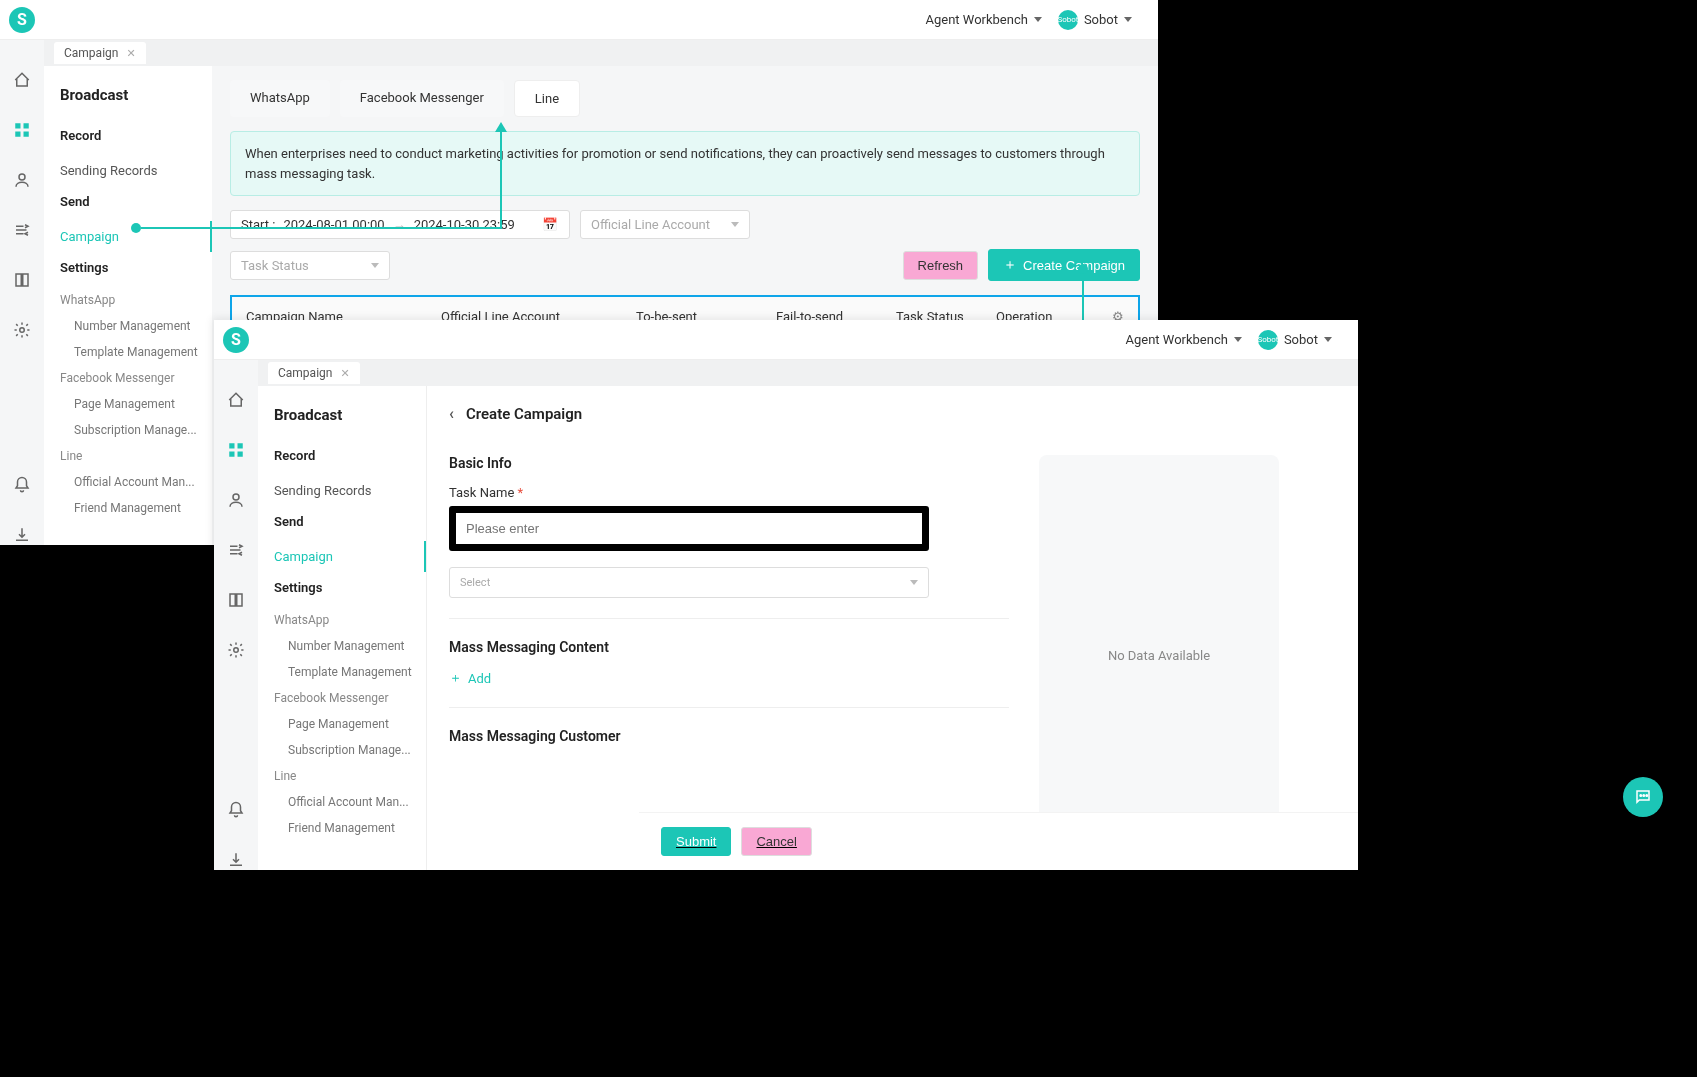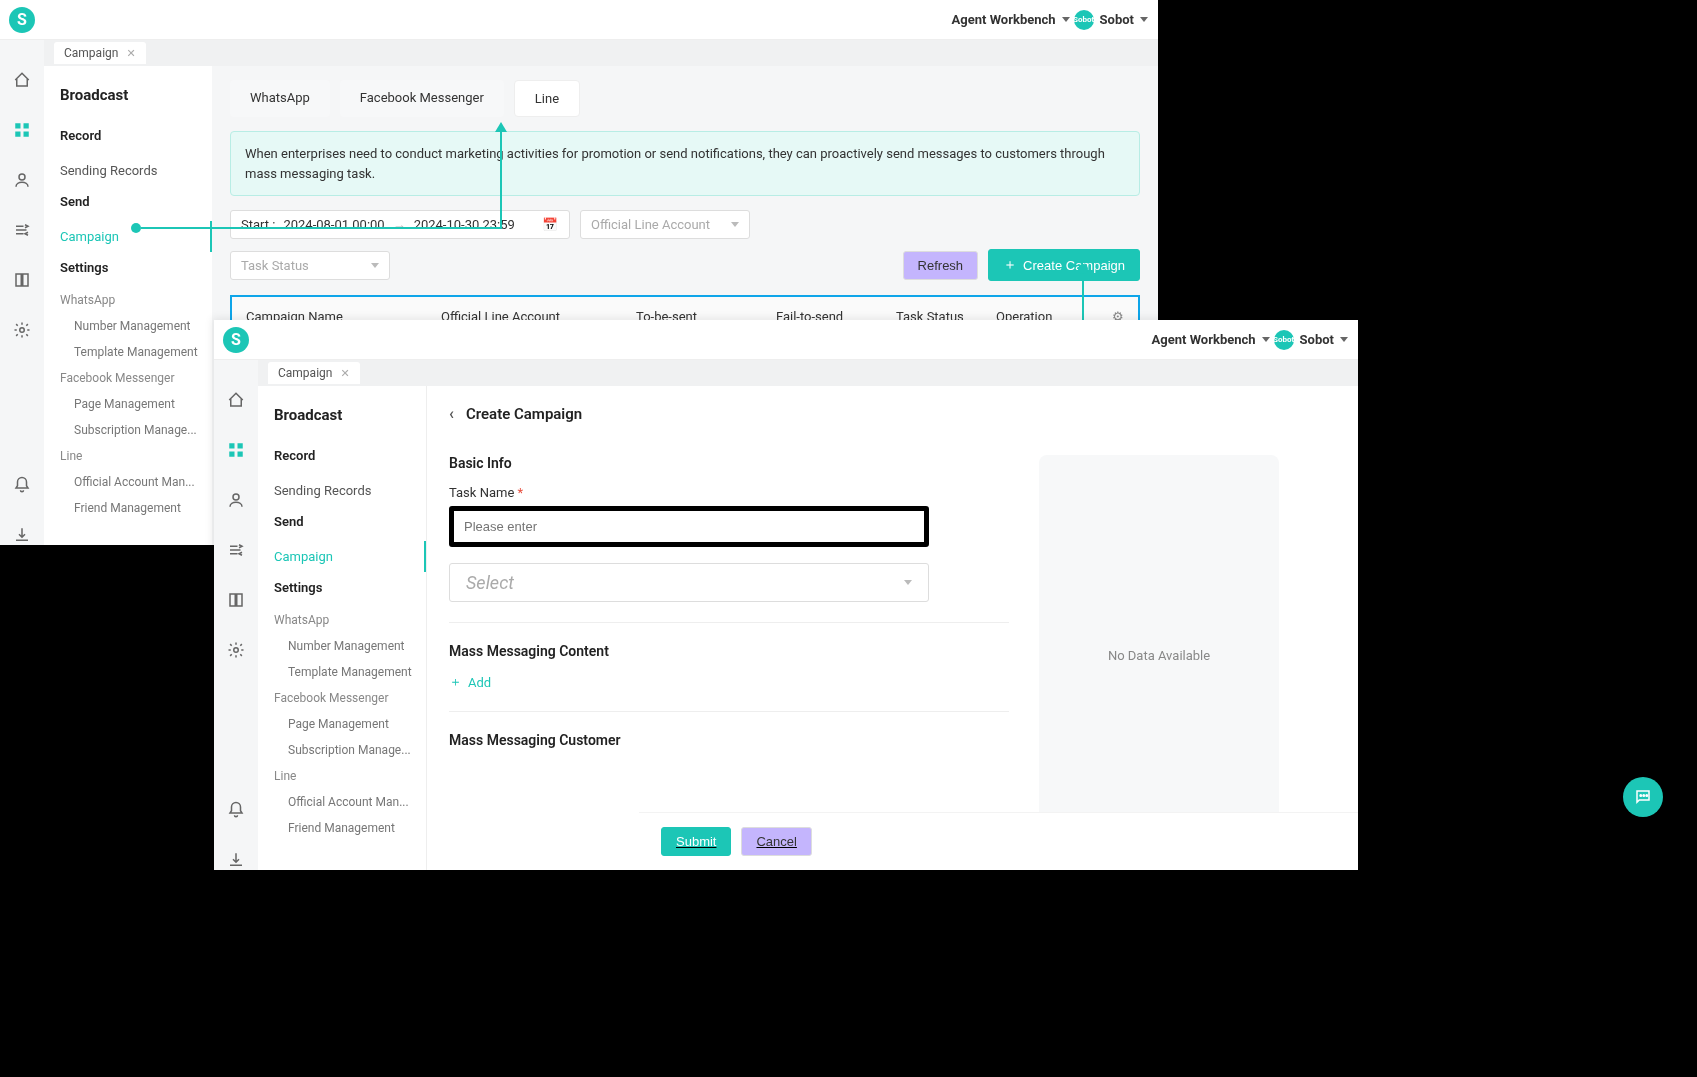--- a/index.html
+++ b/index.html
@@ -3,21 +3,21 @@
 <meta charset="utf-8">
 <style>
 * { box-sizing: border-box; margin: 0; padding: 0; }
 body { font-family: -apple-system, BlinkMacSystemFont, "Segoe UI", Roboto, sans-serif; background: #000; width: 1697px; height: 1077px; position: relative; overflow: hidden; }
 
 
 .layer1 { position: absolute; top: 0; left: 0; width: 1158px; height: 545px; background: #f5f6f7; }
 .l1-header { position: absolute; top: 0; left: 0; right: 0; height: 40px; background: #fff; display: flex; align-items: center; border-bottom: 1px solid #eee; }
 .l1-logo { width: 44px; display: flex; justify-content: center; }
 .logo-circle { width: 26px; height: 26px; border-radius: 50%; background: #1cc6b6; color: #fff; display: flex; align-items: center; justify-content: center; font-weight: bold; font-size: 16px; }
-.l1-header-right { margin-left: auto; display: flex; align-items: center; gap: 4px; padding-right: 10px; font-size: 13px; color: #333; font-weight: bold; }
+.l1-header-right { margin-left: auto; display: flex; align-items: center; gap: 16px; padding-right: 26px; font-size: 13px; color: #333; }
 .hdr-item { display: flex; align-items: center; gap: 6px; cursor: pointer; }
 .avatar-sm { width: 20px; height: 20px; border-radius: 50%; background: #1cc6b6; color: #fff; font-size: 8px; display: flex; align-items: center; justify-content: center; }
 .caret { width: 0; height: 0; border-left: 4px solid transparent; border-right: 4px solid transparent; border-top: 5px solid #666; }
 
 .l1-iconbar { position: absolute; top: 40px; left: 0; width: 44px; bottom: 0; background: #f5f6f7; display: flex; flex-direction: column; align-items: center; padding-top: 30px; gap: 30px; }
 .ib-icon { width: 20px; height: 20px; color: #666; display: flex; align-items: center; justify-content: center; cursor: pointer; }
 .ib-icon.active { color: #1cc6b6; }
 .ib-spacer { flex: 1; }
 
 .l1-tabbar { position: absolute; top: 40px; left: 44px; right: 0; height: 26px; background: #f0f1f2; display: flex; align-items: center; padding-left: 10px; font-size: 12px; color: #555; }
@@ -38,21 +38,21 @@
 .ch-tab { padding: 10px 20px; font-size: 13px; color: #333; background: #f7f8f9; border-radius: 4px; cursor: pointer; }
 .ch-tab.active { background: #fff; border: 1px solid #eee; }
 .info-banner { margin-top: 14px; background: #e6f9f6; border: 1px solid #b8ede5; border-radius: 4px; padding: 12px 14px; font-size: 13px; color: #333; line-height: 1.5; }
 .filter-row { display: flex; gap: 10px; margin-top: 14px; flex-wrap: wrap; }
 .input-box { border: 1px solid #ddd; border-radius: 3px; padding: 6px 10px; font-size: 13px; color: #333; display: flex; align-items: center; gap: 8px; background: #fff; }
 .placeholder { color: #aaa; }
 .arrow-sep { color: #bbb; }
 .cal-icon { color: #bbb; }
 .dropdown-caret { width: 0; height: 0; border-left: 4px solid transparent; border-right: 4px solid transparent; border-top: 5px solid #bbb; margin-left: auto; }
 .filter-row2 { display: flex; gap: 10px; margin-top: 10px; align-items: center; }
-.btn { border: 1px solid #ddd; background: #c4b5fd; padding: 6px 14px; border-radius: 3px; font-size: 13px; cursor: pointer; color: #333; }
+.btn { border: 1px solid #ddd; background: #f9a8d4; padding: 6px 14px; border-radius: 3px; font-size: 13px; cursor: pointer; color: #333; }
 .btn-primary { background: #1cc6b6; color: #fff; border-color: #1cc6b6; display: flex; align-items: center; gap: 6px; }
 .plus { font-size: 14px; }
 .table-hdr { display: flex; margin-top: 14px; background: #fafafa; border: 2px solid #0ea5e9; font-size: 13px; color: #333; }
 .th { padding: 12px 14px; }
 
 
 .ann-dot { position: absolute; width: 10px; height: 10px; border-radius: 50%; background: #1cc6b6; }
 .ann-line-h { position: absolute; height: 2px; background: #1cc6b6; }
 .ann-line-v { position: absolute; width: 2px; background: #1cc6b6; }
 .ann-arrow-up { position: absolute; width: 0; height: 0; border-left: 6px solid transparent; border-right: 6px solid transparent; border-bottom: 10px solid #1cc6b6; }
@@ -65,22 +65,22 @@
 .l2-tabbar { position: absolute; top: 40px; left: 44px; right: 0; height: 26px; background: #f0f1f2; display: flex; align-items: center; padding-left: 10px; font-size: 12px; color: #555; }
 .l2-sidebar { position: absolute; top: 66px; left: 44px; width: 168px; bottom: 0; background: #fff; padding: 20px 0 0 16px; font-size: 13px; overflow: hidden; }
 .l2-main { position: absolute; top: 66px; left: 212px; right: 0; bottom: 0; background: #fff; border-left: 1px solid #eee; }
 .l2-crumb { display: flex; align-items: center; gap: 12px; padding: 18px 22px; font-size: 15px; font-weight: 600; color: #222; }
 .back-chevron { font-size: 16px; color: #555; cursor: pointer; }
 .l2-body { display: flex; padding: 0 22px 0 22px; gap: 30px; height: calc(100% - 60px); }
 .l2-form { flex: 1; max-width: 560px; }
 .sec-title { font-size: 14px; font-weight: 600; color: #222; margin: 14px 0 14px; }
 .form-label { font-size: 13px; color: #333; margin-bottom: 6px; }
 .req { color: #e74c3c; }
-.form-input { width: 100%; max-width: 480px; border: 5px solid #000000; border-radius: 3px; padding: 8px 10px; font-size: 13px; }
-.form-select { width: 100%; max-width: 480px; border: 1px solid #ddd; border-radius: 3px; padding: 8px 16px; font-size: 18px; color: #aaa; display: flex; align-items: center; cursor: pointer; font-style: italic; }
+.form-input { width: 100%; max-width: 480px; border: 7px solid #000000; border-radius: 3px; padding: 8px 10px; font-size: 13px; }
+.form-select { width: 100%; max-width: 480px; border: 1px solid #ddd; border-radius: 3px; padding: 8px 10px; font-size: 11px; color: #aaa; display: flex; align-items: center; cursor: pointer; }
 .divider { border: none; border-top: 1px solid #eee; margin: 20px 0; }
 .add-link { color: #1cc6b6; font-size: 13px; display: flex; align-items: center; gap: 6px; cursor: pointer; }
 .l2-preview { width: 240px; background: #f7f8f9; border-radius: 8px; display: flex; align-items: center; justify-content: center; font-size: 13px; color: #888; height: 400px; margin-top: 14px; }
 .l2-footer { position: absolute; bottom: 0; left: 212px; right: 0; padding: 14px 22px; display: flex; gap: 10px; background: #fff; border-top: 1px solid #f3f3f3; text-decoration: underline; }
 
 
 .help-fab { position: absolute; right: 34px; bottom: 260px; width: 40px; height: 40px; border-radius: 50%; background: #1cc6b6; color: #fff; display: flex; align-items: center; justify-content: center; font-size: 20px; cursor: pointer; box-shadow: 0 2px 8px rgba(0,0,0,0.2); }
 
 svg { width: 18px; height: 18px; }
 </style>

